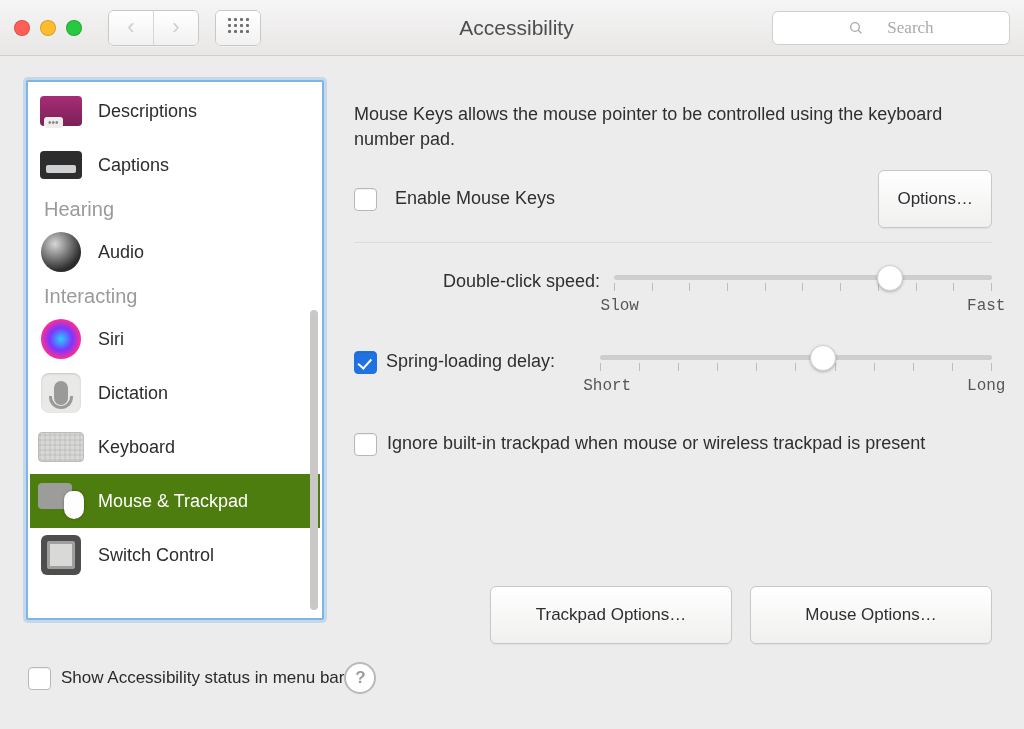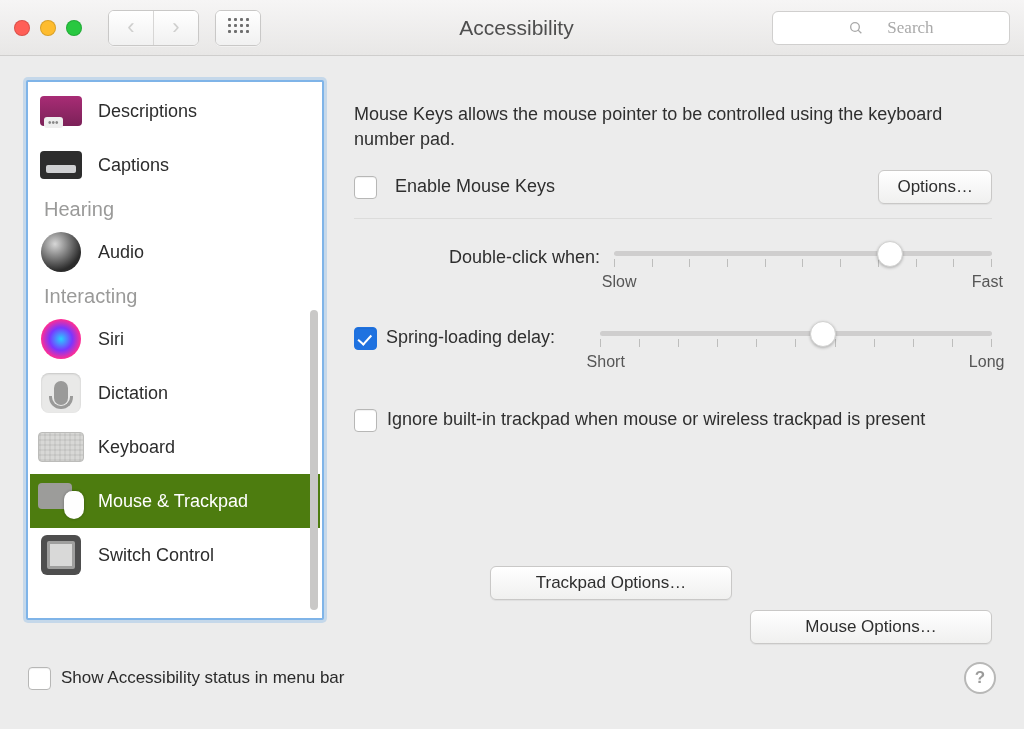--- a/index.html
+++ b/index.html
@@ -208,21 +208,21 @@
   }
   .cb.checked{
     background:#1f72e0;border-color:#1f72e0;
   }
   .cb.checked::after{
     content:""; width:11px;height:6px;border:2.5px solid #fff;border-top:none;border-right:none;
     transform: rotate(-48deg) translate(0px,-1px);
   }
 
   .mac-btn{
-    height:32px; padding:0 18px;
+    height:32px; padding:12px 18px;
     border:1px solid #c9c8c7; border-radius:6px;
     background:linear-gradient(#ffffff,#f0f0ef);
     font-size:17px;color:#2e2e2e;
     display:inline-flex;align-items:center;justify-content:center;
     box-shadow:0 1px 1px rgba(0,0,0,.06);
   }
 
   .sep{height:1px;background:#dcdcdb;margin:10px 0 28px 0;}
 
   .slider-row{display:flex;align-items:flex-start;margin-bottom:36px;}
@@ -232,35 +232,35 @@
 
   .track{height:5px;background:#cfcece;border-radius:3px;position:relative;}
   .knob{
     position:absolute;top:-10px;width:24px;height:24px;border-radius:50%;
     background:#ffffff;border:1px solid #d1d1d0;
     box-shadow:0 1px 3px rgba(0,0,0,.25);
     transform:translateX(-50%);
   }
   .ticks{display:flex;justify-content:space-between;margin-top:3px;}
   .ticks span{width:1px;height:8px;background:#bdbdbc;}
-  .minmax{display:flex;justify-content:space-between;font-size:16px;color:#565656;margin-top:6px;}
+  .minmax{display:flex;justify-content:space-between;font-size:16px;color:#565656;margin-top:6px;font-family:Liberation Mono, monospace;}
   .minmax .min{transform:translateX(-35%);}
   .minmax .max{transform:translateX(35%);}
 
   .ignore-row{display:flex;align-items:center;}
   .ignore-row .txt{line-height:1.4;}
 
   .bottom-btns{
     position:absolute; right:6px; bottom:8px;
     display:flex; gap:18px;
   }
 
   
   .footer{
-    display:flex;align-items:center;justify-content:space-between;
+    display:flex;align-items:center;justify-content:flex-start;
     padding:4px 28px 0 28px;
   }
   .help{
     width:28px;height:28px;border-radius:50%;
     border:2px solid #b8b8b7;color:#9b9b9a;
     display:flex;align-items:center;justify-content:center;
     font-weight:600;background:#fff;
   }
 </style>
 </head>
@@ -393,21 +393,21 @@
       <div class="mac-btn">
         <span>Options…</span>
       </div>
     </div>
 
     <div class="sep"></div>
 
     <div class="slider-row">
       <div class="cb-col"></div>
       <div class="label-col" style="text-align:right;padding-right:14px;">
-        <span>Double-click when:</span>
+        <span>Double-click speed:</span>
       </div>
       <div class="slider-col">
         <div class="track">
             <div id="knob-dcs" class="knob" style="left: 73%;"></div>
           </div>
         <div class="ticks" id="ticks-dcs">
             <span></span>
             <span></span>
             <span></span>
             <span></span>
@@ -459,21 +459,21 @@
 
     <div class="ignore-row">
       <div class="cb" style="margin-top:2px;"></div>
       <div class="txt">Ignore built-in trackpad when mouse or wireless trackpad is present</div>
     </div>
 
     <div class="bottom-btns">
       <div class="mac-btn" style="width:204px;">
         <span>Trackpad Options…</span>
       </div>
-      <div class="mac-btn" style="width:204px;margin-top:44px;">
+      <div class="mac-btn" style="width:204px;">
         <span>Mouse Options…</span>
       </div>
     </div>
   </div>
 </div>
 
 <div class="footer">
   <div style="display:flex;align-items:center;">
     <div class="cb"></div>
     <span>Show Accessibility status in menu bar</span>

